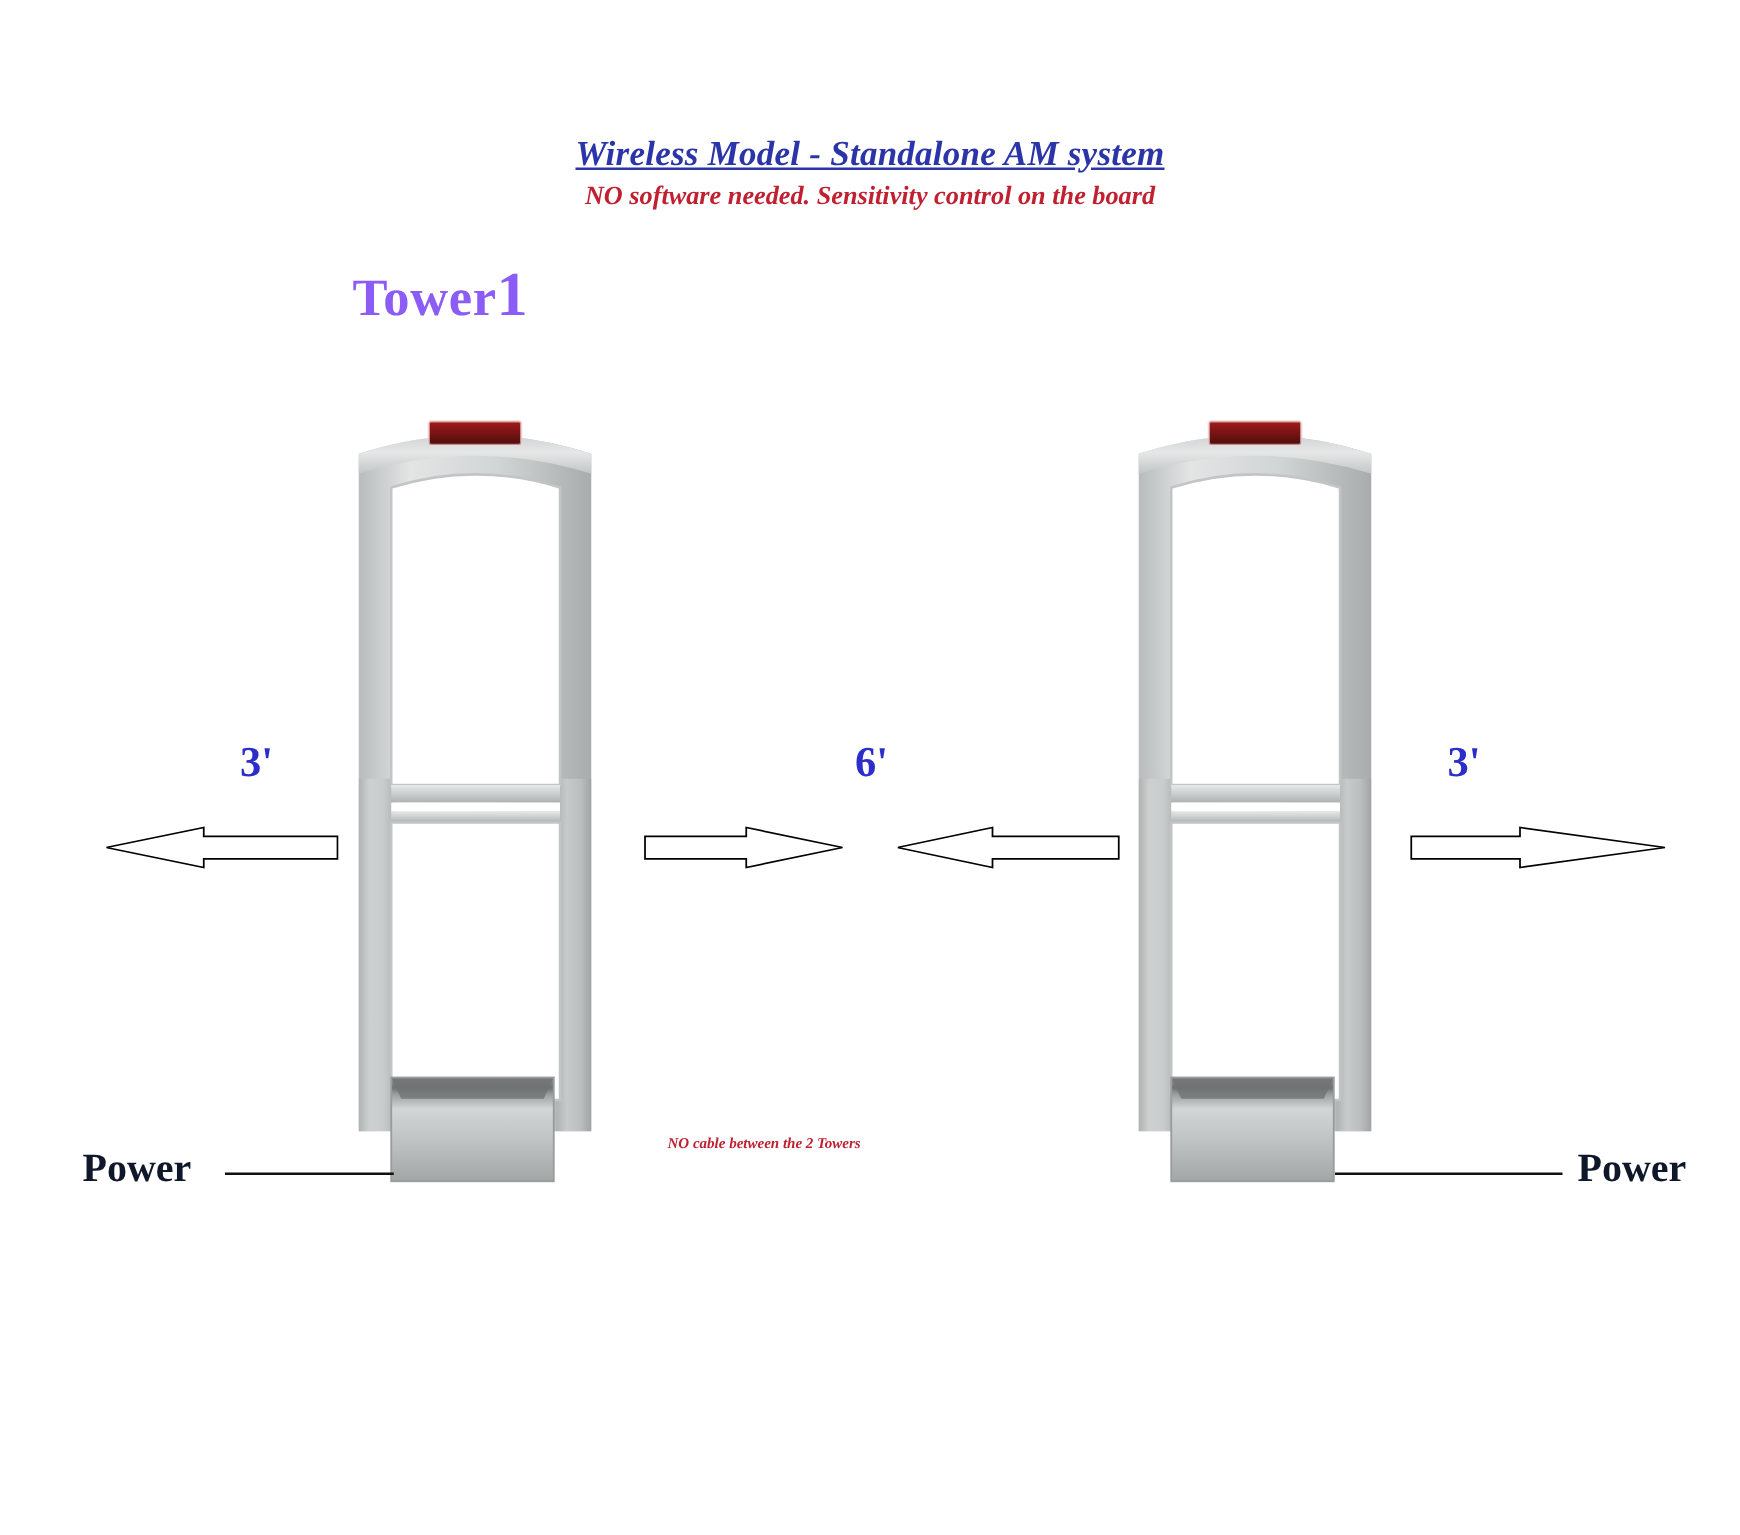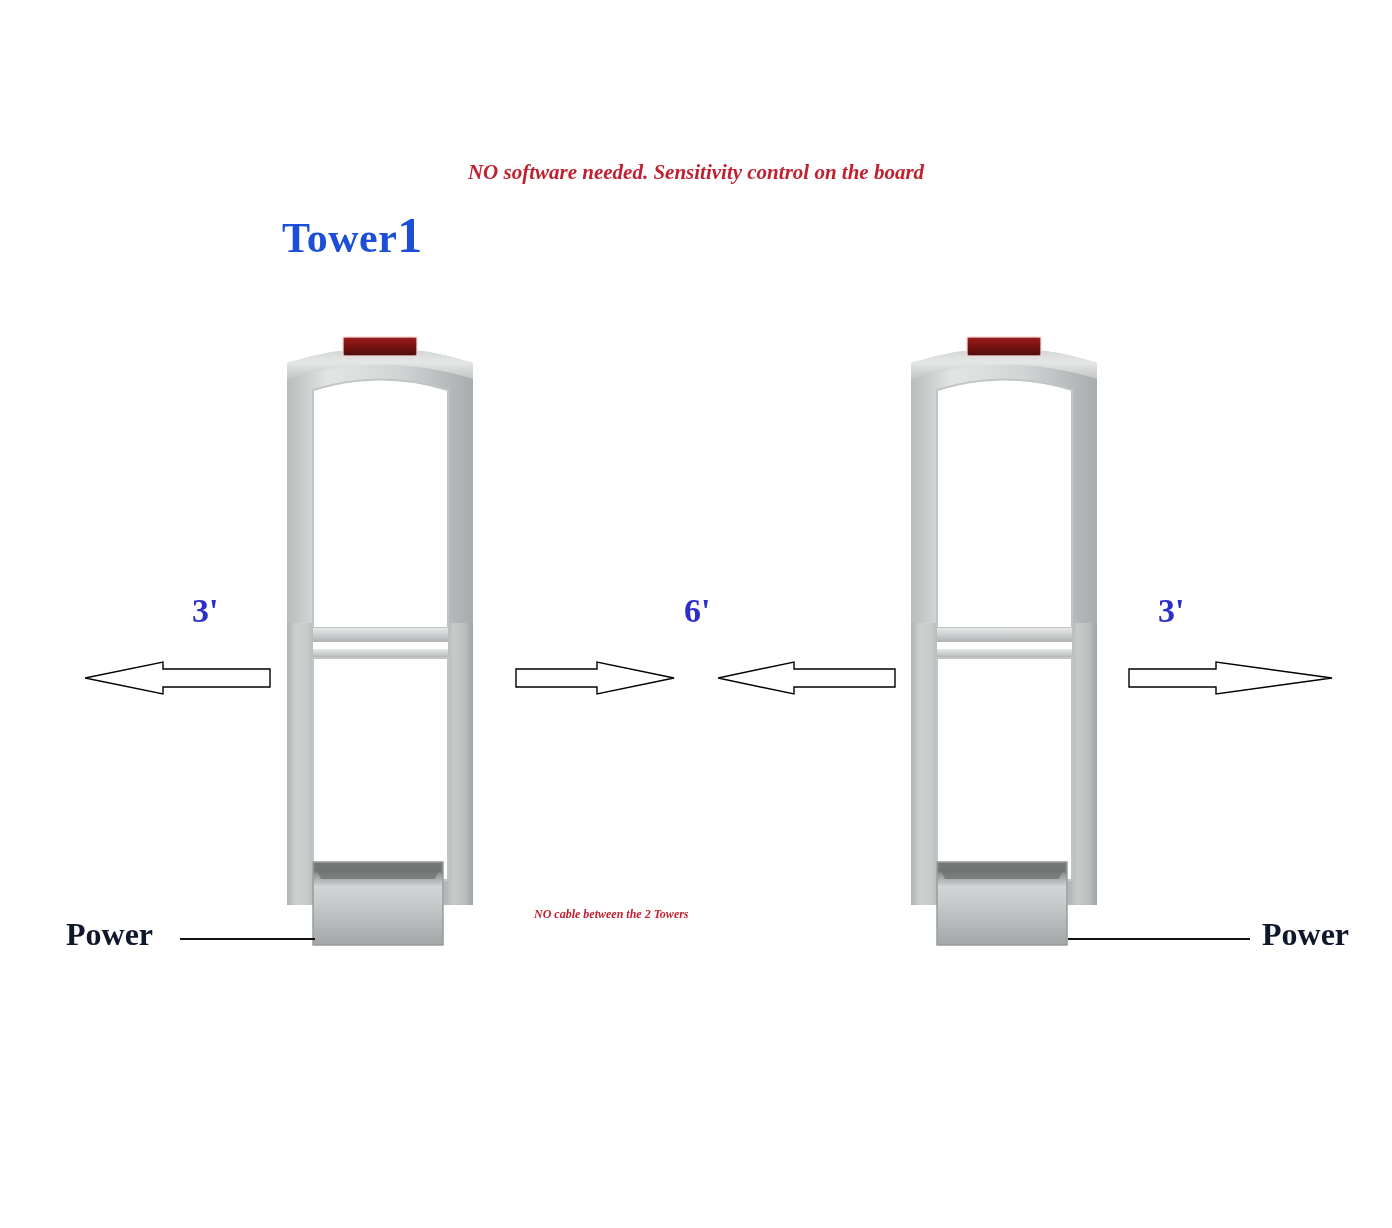--- a/index.html
+++ b/index.html
@@ -33,28 +33,27 @@
     white-space: nowrap;
   }
   #subtitle {
     left: 0; top: 144px; width: 1392px;
     text-align: center;
     font-size: 21px;
     font-weight: bold;
     font-style: italic;
     color: #C02030;
     white-space: nowrap;
-    margin-top: 16px;
   }
 
   .tower-label {
     top: 206px;
     font-size: 42px;
     font-weight: bold;
-    color: #1d4ed8;
+    color: #8b5cf6;
     white-space: nowrap;
     letter-spacing: .5px;
   }
   .tower-label .num { font-size: 50px; }
   #tower1-label { left: 282px; }
   #tower2-label { left: 890px; }
 
   
   .tower { width: 190px; height: 620px; top: 333px; }
   #tower1 { left: 285px; }
@@ -107,20 +106,21 @@
     font-style: italic;
     color: #C02030;
     white-space: nowrap;
   }
 </style>
 </head>
 <body>
 
 <div id="stage">
 
+  <div class="abs" id="title">Wireless Model - Standalone AM system</div>
   <div class="abs" id="subtitle">NO software needed. Sensitivity control on the board</div>
 
   <div class="abs tower-label" id="tower1-label">
     <span>Tower</span><span class="num">1</span>
   </div>
 
   <div class="abs tower" id="tower1">
     <svg viewBox="0 0 190 620" xmlns="http://www.w3.org/2000/svg">
       <defs>
         <linearGradient id="legGradA" x1="0" y1="0" x2="1" y2="0">

